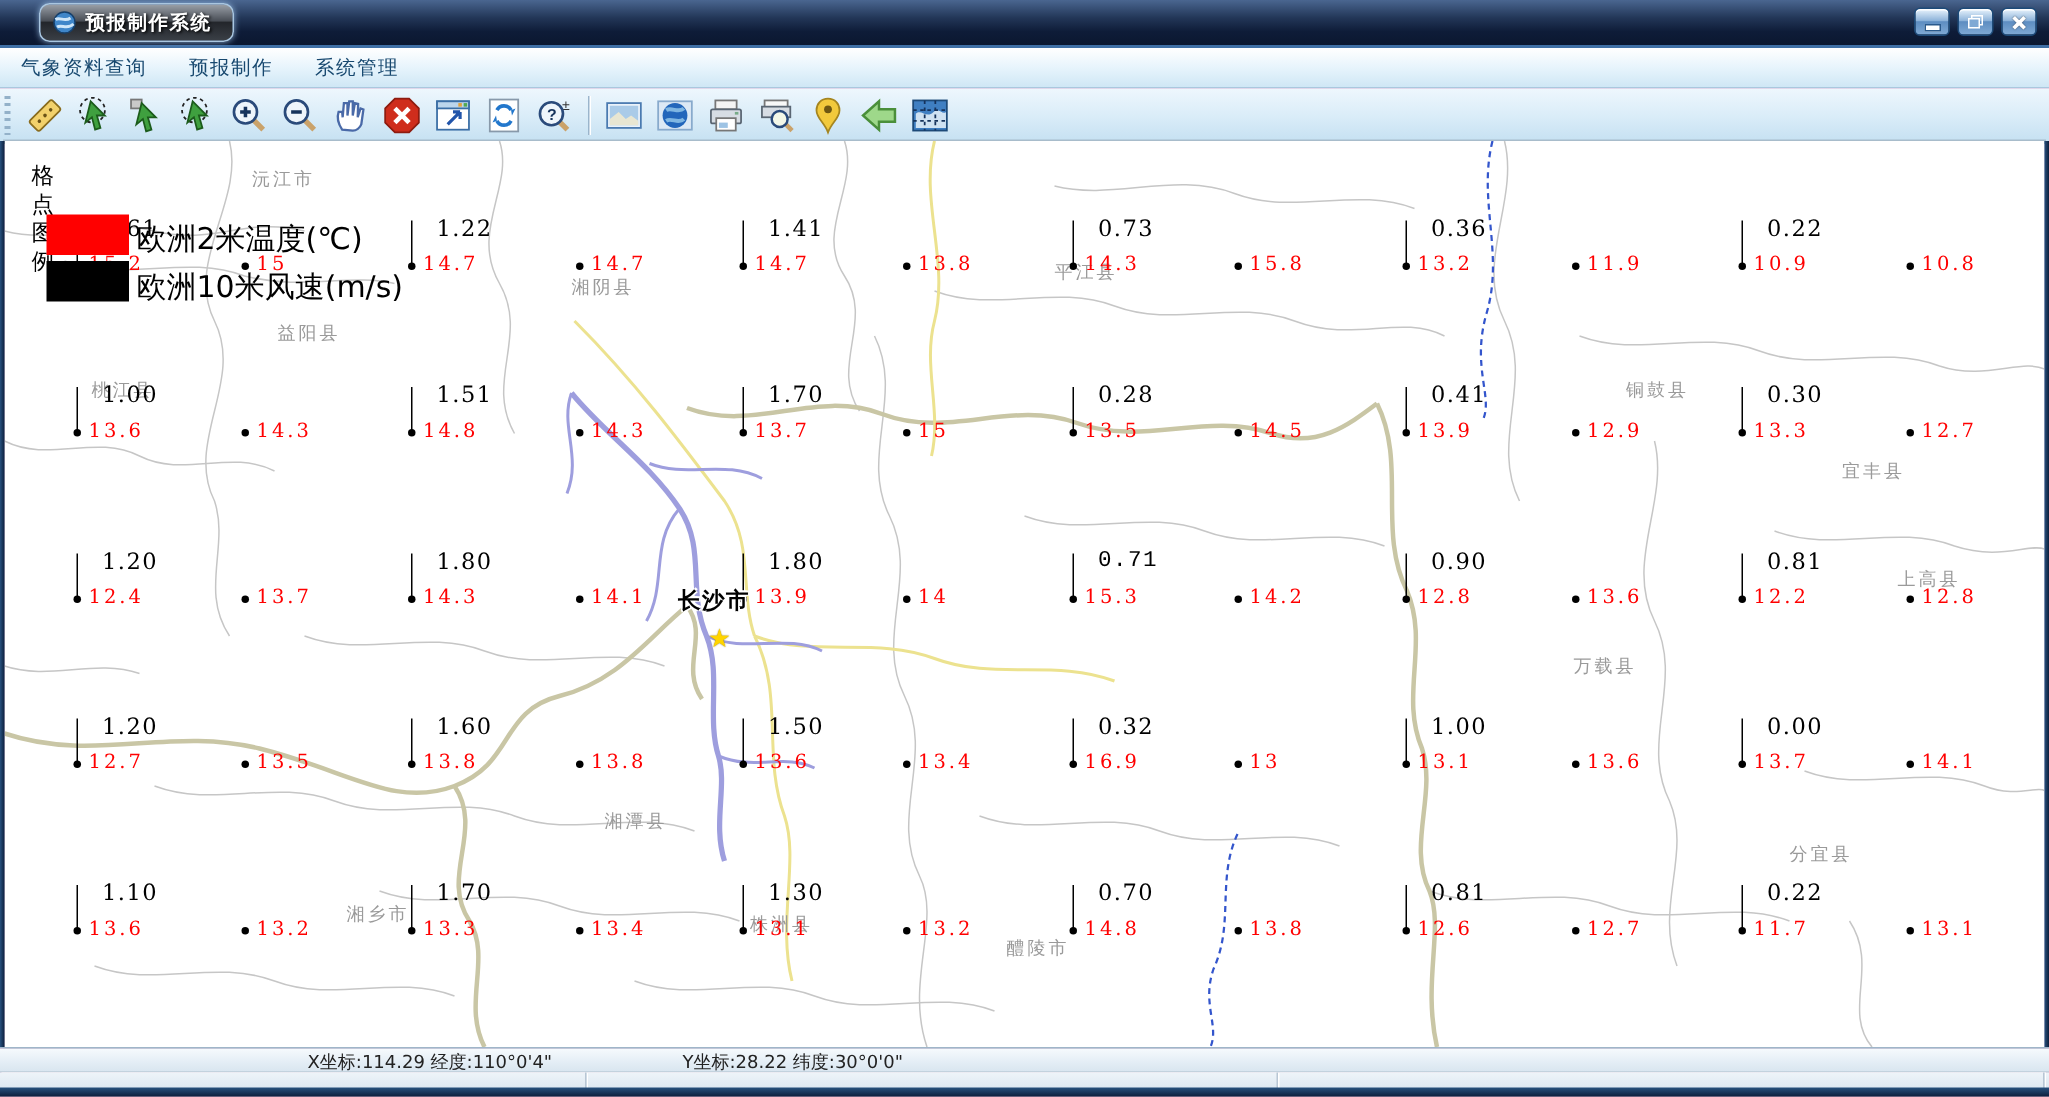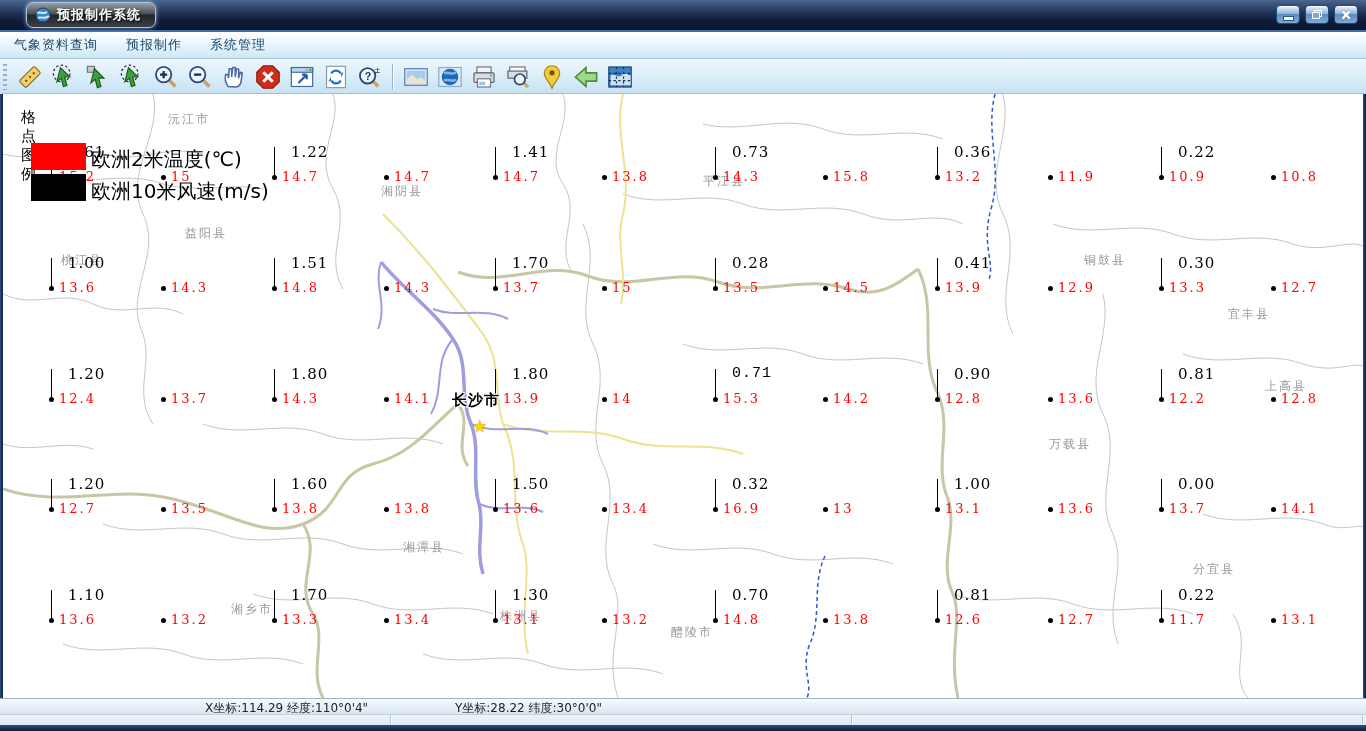--- a/index.html
+++ b/index.html
@@ -613,21 +613,21 @@
         </div>
         <div class="gp" style="left: 1270px; top: 526px;">
           <span class="gp-dot"></span>
           <span class="gp-temp" style="color: rgb(255, 0, 0);">13.1</span>
         </div>
       </div>
     <div class="layer" style="z-index:2;">
         <div class="mlabel" style="left: 165px; top: 17px;">沅江市</div>
         <div class="mlabel" style="left: 378px; top: 89px;">湘阴县</div>
         <div class="mlabel" style="left: 700px; top: 79px;">平江县</div>
-        <div class="mlabel" style="left: 182px; top: 131px;">益阳县</div>
+        <div class="mlabel" style="left: 182px; top: 120px;">益阳县</div>
         <div class="mlabel" style="left: 58px; top: 158px;">桃江县</div>
         <div class="mlabel" style="left: 1081px; top: 158px;">铜鼓县</div>
         <div class="mlabel" style="left: 1225px; top: 212px;">宜丰县</div>
         <div class="mlabel" style="left: 1262px; top: 284px;">上高县</div>
         <div class="mlabel" style="left: 1046px; top: 342px;">万载县</div>
         <div class="mlabel" style="left: 400px; top: 445px;">湘潭县</div>
         <div class="mlabel" style="left: 1190px; top: 467px;">分宜县</div>
         <div class="mlabel" style="left: 228px; top: 507px;">湘乡市</div>
         <div class="mlabel" style="left: 497px; top: 514px;">株洲县</div>
         <div class="mlabel" style="left: 668px; top: 530px;">醴陵市</div>

